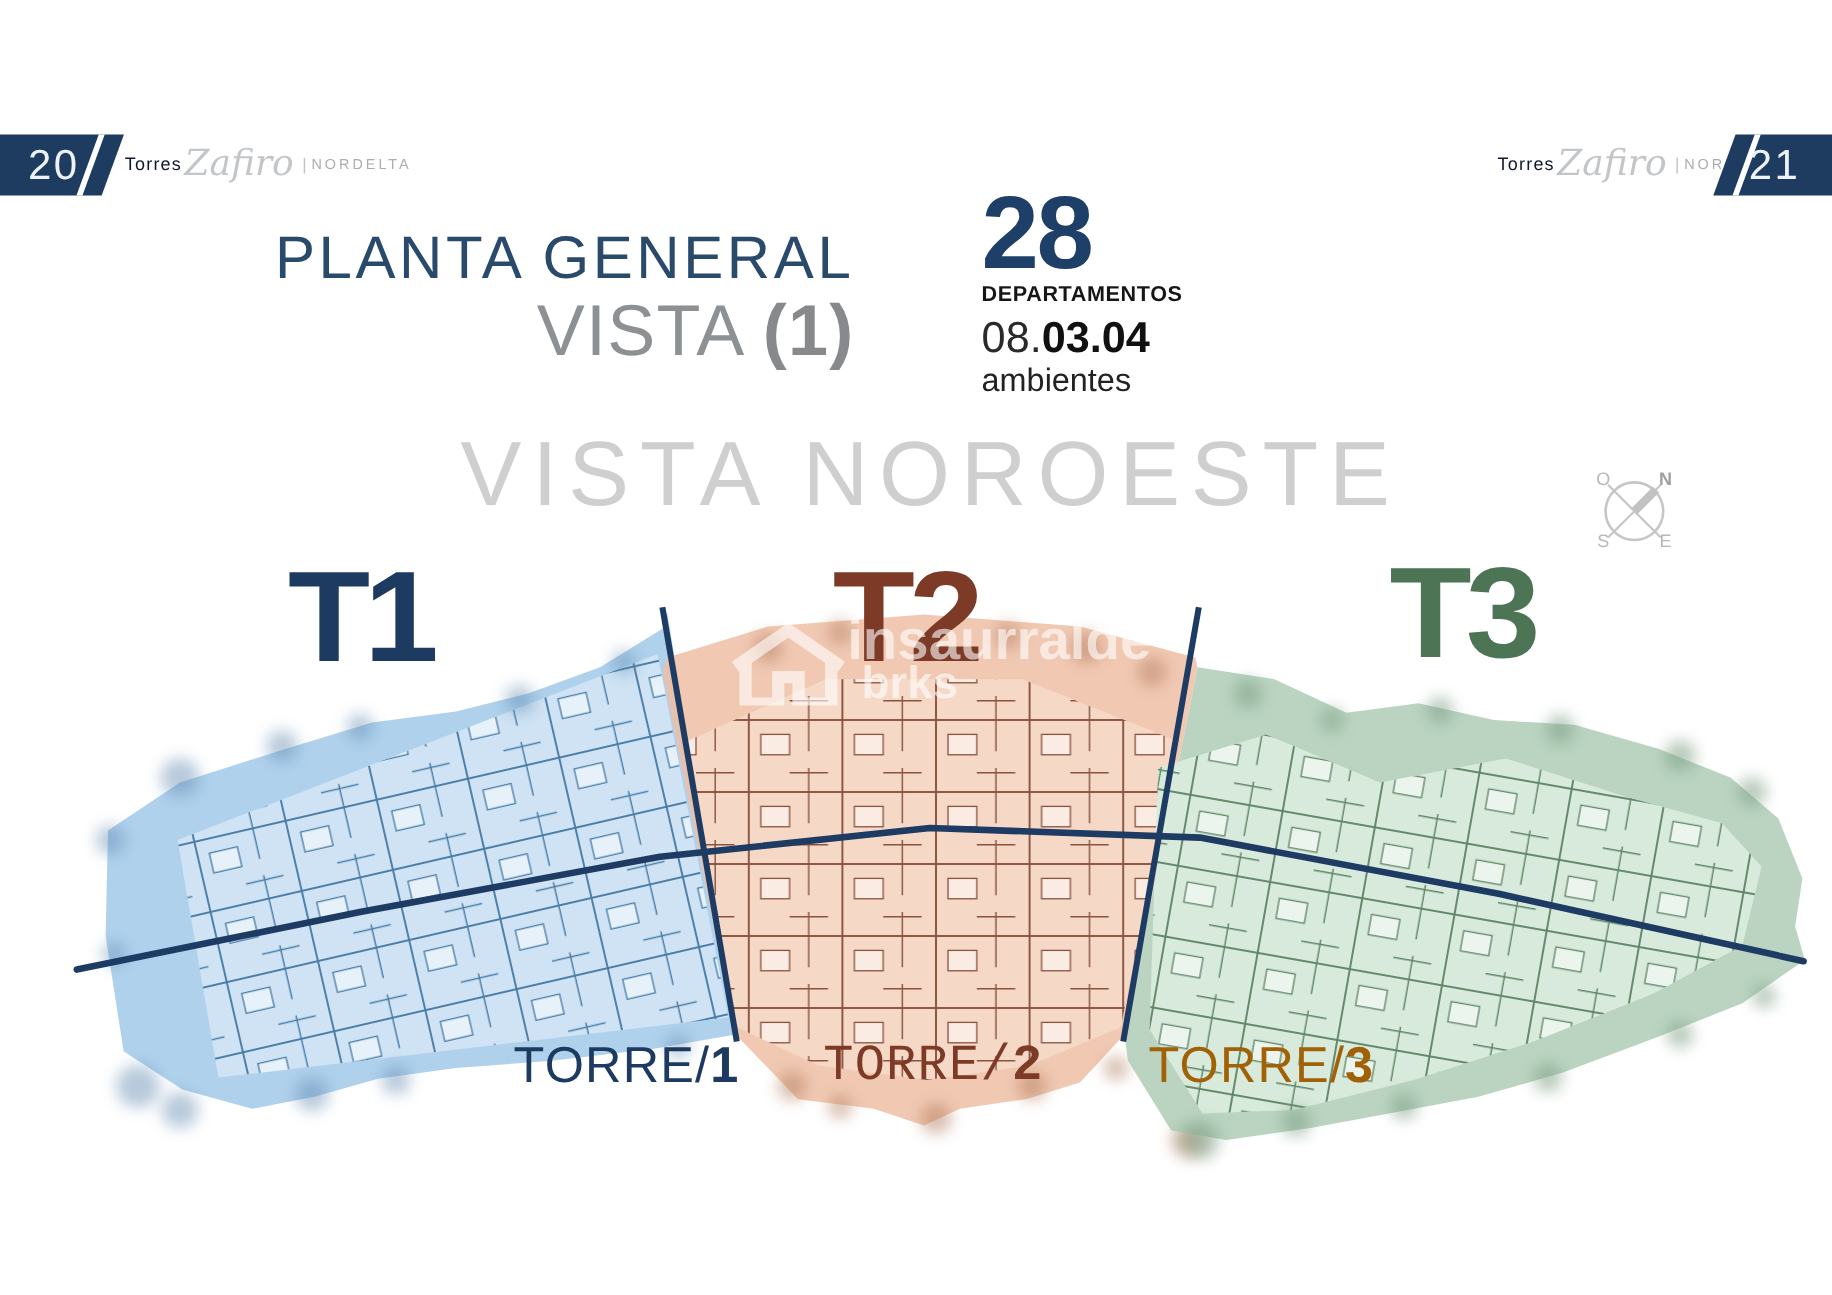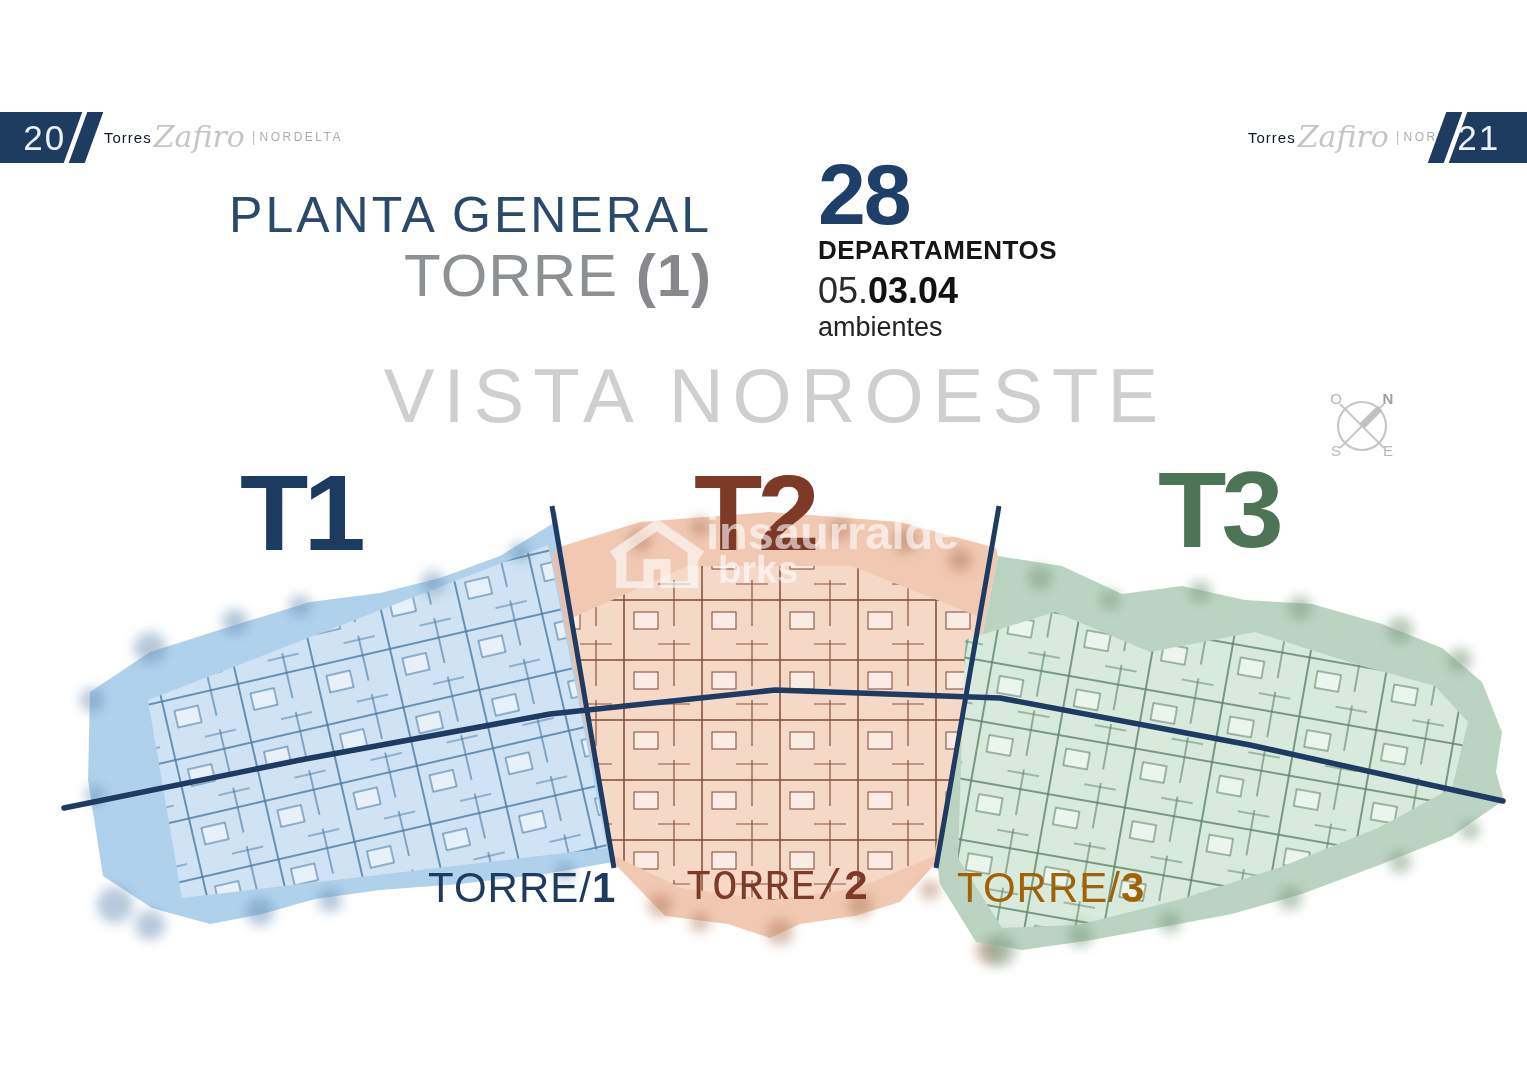--- a/index.html
+++ b/index.html
@@ -29,21 +29,21 @@
   .brand .nordelta{font-size:12px;color:#a9acb0;letter-spacing:2.5px;}
 
   
   .title-block{position:absolute;left:150px;top:178px;width:562px;text-align:right;z-index:4;}
   .title-line1{font-size:50px;font-weight:300;letter-spacing:3px;color:#2a4a6c;line-height:1.0;margin-top:12px;}
   .title-line2{font-size:60px;font-weight:300;letter-spacing:1px;color:#8e9194;line-height:1.0;margin-top:6px;}
   .title-line2 b{font-weight:800;color:#87898c;}
 
   .stats{position:absolute;left:818px;top:158px;z-index:4;color:#161616;}
   .stats .count{font-size:86px;font-weight:800;color:#1d3f68;line-height:.85;letter-spacing:-2px;}
-  .stats .count-label{font-size:26px;font-weight:700;letter-spacing:.5px;margin-top:4px;}
+  .stats .count-label{font-size:18px;font-weight:700;letter-spacing:.5px;margin-top:4px;}
   .stats .amb{font-size:36px;margin-top:4px;font-weight:400;color:#2a2a2a;}
   .stats .amb b{font-weight:800;color:#111;}
   .stats .amb-label{font-size:27px;color:#222;margin-top:0px;}
 
   
   .vista{position:absolute;left:0;right:0;text-align:center;color:#cbcbcb;font-weight:300;
          font-size:76px;letter-spacing:9px;z-index:2;opacity:.92;}
   .vista.top{top:352px;transform:translateX(12px);}
   .vista.bottom{top:958px;transform:translateX(0px);}
 
@@ -180,30 +180,30 @@
     <span class="nordelta">NORDELTA</span>
   </div>
   <div class="pagebox right">
     <div class="slash"></div>
     <div class="num">21</div>
   </div>
 
   <div class="title-block">
     <div class="title-line1">PLANTA GENERAL</div>
     <div class="title-line2">
-      <span>TORRE</span>
+      <span>VISTA</span>
       <b>(1)</b>
     </div>
   </div>
 
   <div class="stats">
     <div class="count">28</div>
     <div class="count-label">DEPARTAMENTOS</div>
     <div class="amb">
-      <span>05.</span><b>03.04</b>
+      <span>08.</span><b>03.04</b>
     </div>
     <div class="amb-label">ambientes</div>
   </div>
 
   <div class="vista top">VISTA NOROESTE</div>
 
   <svg class="compass" width="92" height="92" viewBox="0 0 92 92">
     <circle cx="46" cy="48" r="24" fill="none" stroke="#c6c6c6" stroke-width="2.2"></circle>
     <line x1="24" y1="26" x2="68" y2="70" stroke="#c6c6c6" stroke-width="1.8"></line>
     <line x1="68" y1="26" x2="24" y2="70" stroke="#c6c6c6" stroke-width="1.8"></line>

